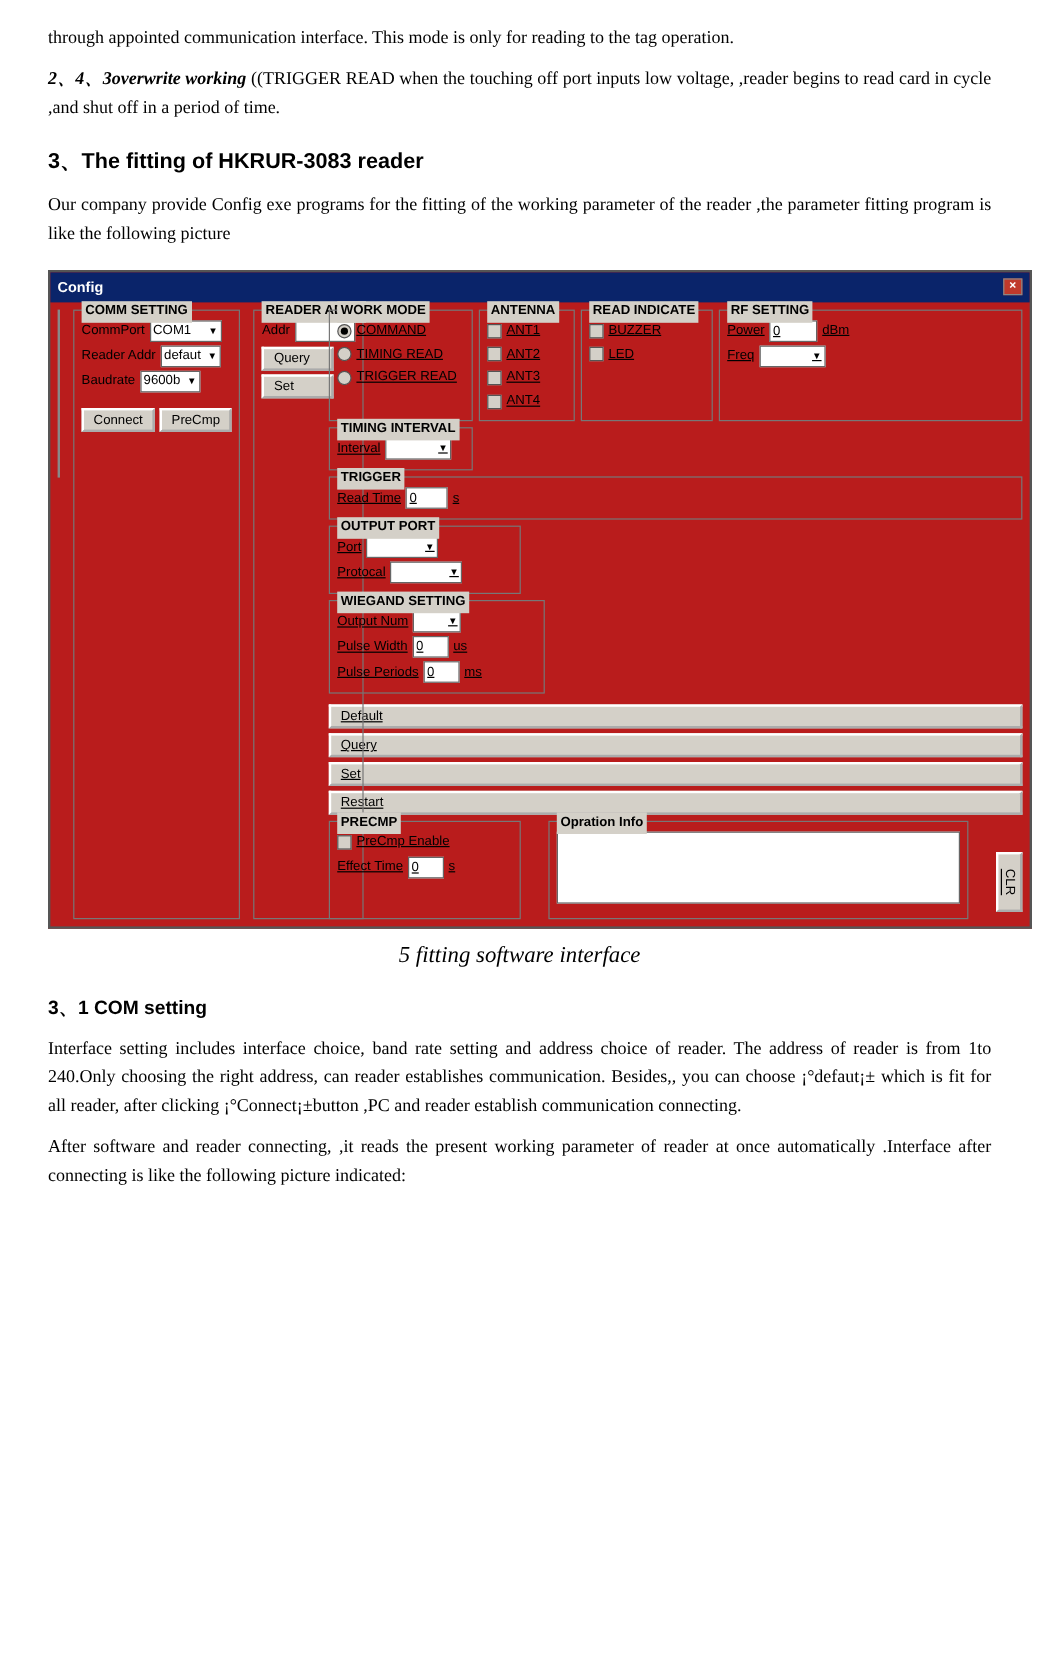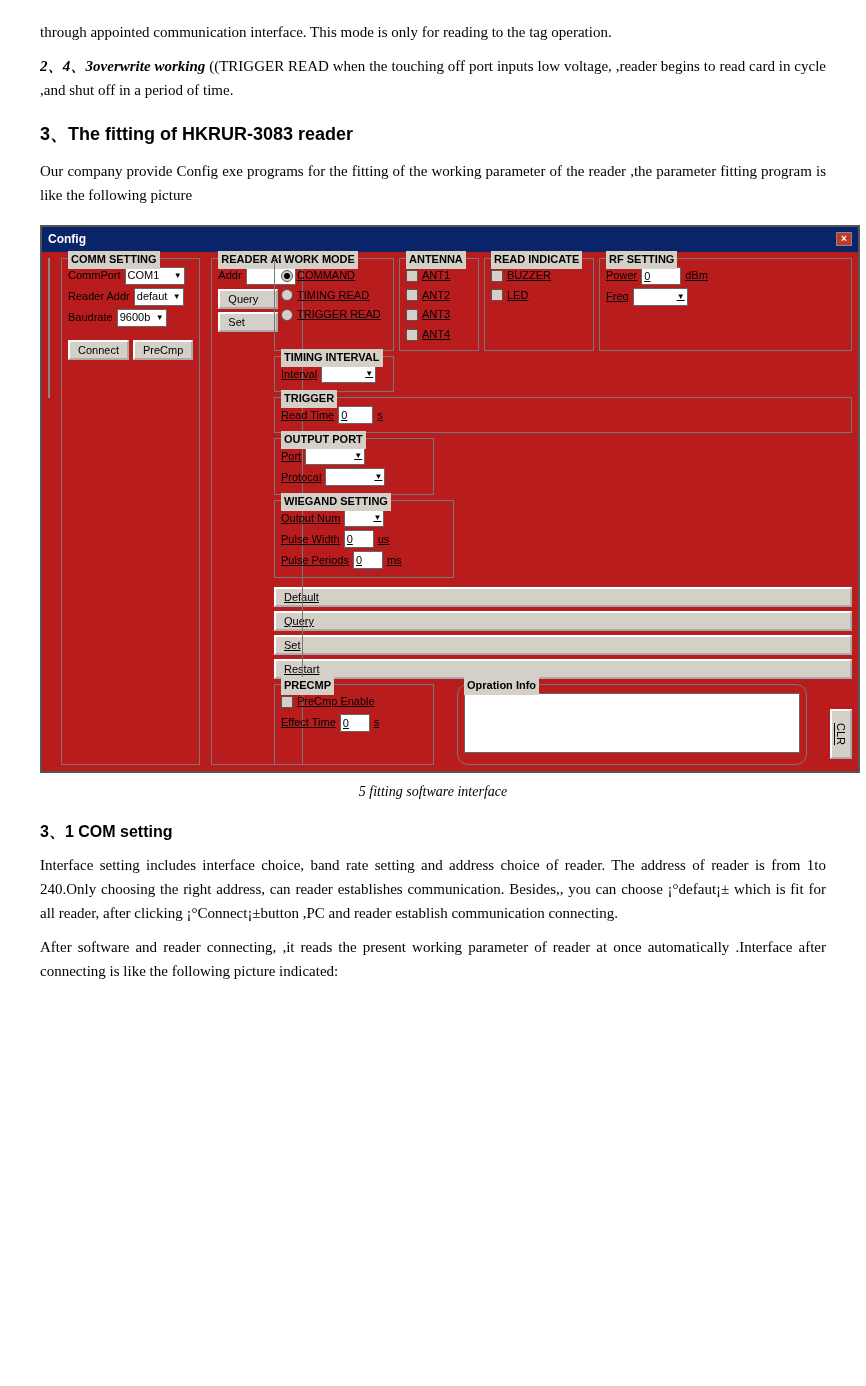--- a/index.html
+++ b/index.html
@@ -242,33 +242,33 @@
       background: #d4d0c8;
       border: 2px outset #fff;
       padding: 2px 8px;
       font-size: 11px;
       cursor: pointer;
       min-width: 60px;
       text-align: left;
       white-space: nowrap;
     }
     .precmp-group { width: 160px; }
-    .opration-group { flex: 1; border-radius: 11px; }
+    .opration-group { flex: 1; }
     .opration-textarea {
       width: 100%;
       height: 60px;
       background: #fff;
       border: 1px solid #666;
       resize: none;
       font-size: 11px;
     }
     .reader-addr-group { width: 190px; }
     .row { display: flex; align-items: center; gap: 4px; margin: 3px 0; }
     .label-text { white-space: nowrap; font-size: 11px; }
-    .caption { text-align: center; font-style: italic; margin: 6px 0 16px 0; font-size: 14px; }
+    .caption { text-align: center; font-style: italic; margin: 6px 0 16px 0; font-size: 19px; }
     .highlight { font-weight: bold; font-style: italic; font-size: 15px; }
     .clr-btn {
       writing-mode: vertical-rl;
       text-orientation: mixed;
       background: #d4d0c8;
       border: 2px outset #fff;
       font-size: 11px;
       cursor: pointer;
       padding: 8px 3px;
       height: 50px;

